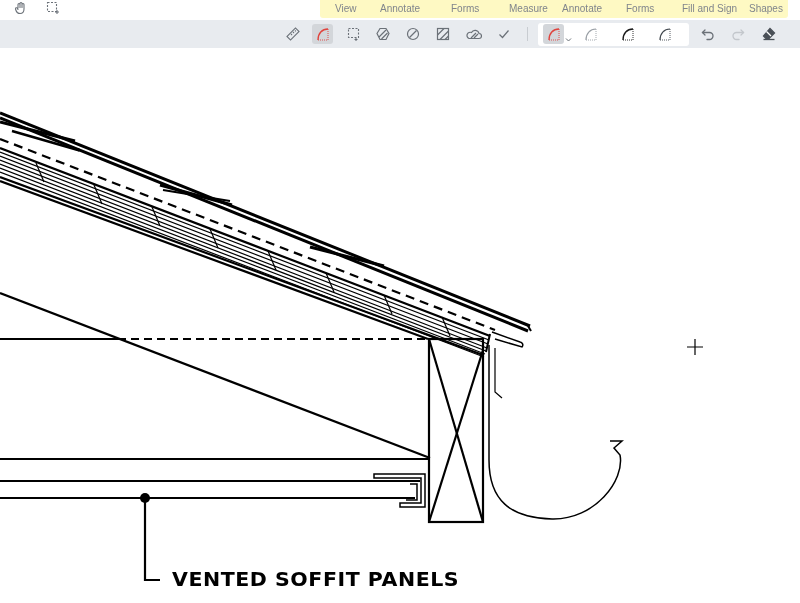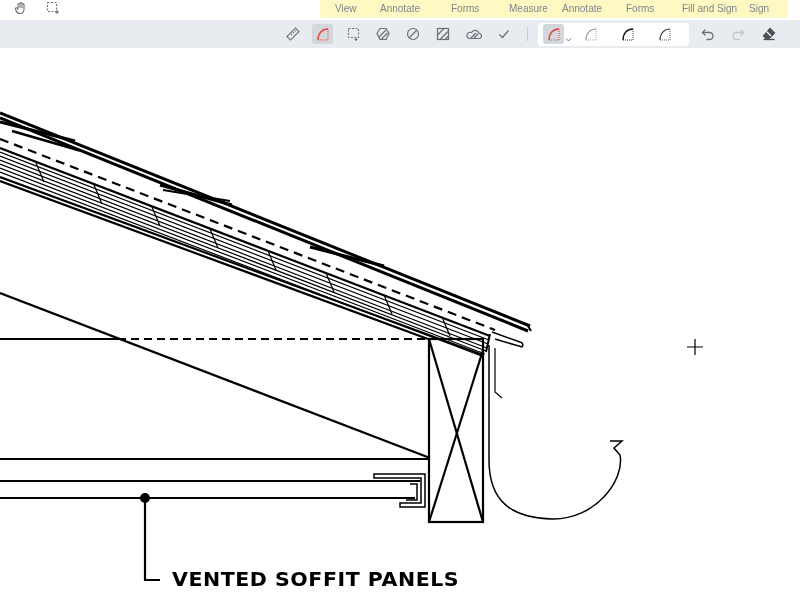--- a/index.html
+++ b/index.html
@@ -69,21 +69,21 @@
   </div>
 
   <div class="menu-tabs">
     <span class="menu-tab" style="left:15px">View</span>
     <span class="menu-tab" style="left:60px">Annotate</span>
     <span class="menu-tab" style="left:131px">Forms</span>
     <span class="menu-tab" style="left:189px">Measure</span>
     <span class="menu-tab" style="left:242px">Annotate</span>
     <span class="menu-tab" style="left:306px">Forms</span>
     <span class="menu-tab" style="left:362px">Fill and Sign</span>
-    <span class="menu-tab" style="left:429px">Sign</span>
+    <span class="menu-tab" style="left:429px">Shapes</span>
   </div>
 </div>
 
 <div class="toolbar">
   <div class="tool" style="left:282px">
     <span>
       <svg width="14" height="14" viewBox="0 0 14 14" fill="none" stroke="#6b7178" stroke-width="1.1">
         <rect x="1" y="4.5" width="12" height="5" transform="rotate(-45 7 7)"></rect>
         <path d="M5 5l1 1M7 3l1 1M9 1.5l0.8 0.8" transform="translate(0 2)"></path>
       </svg>

